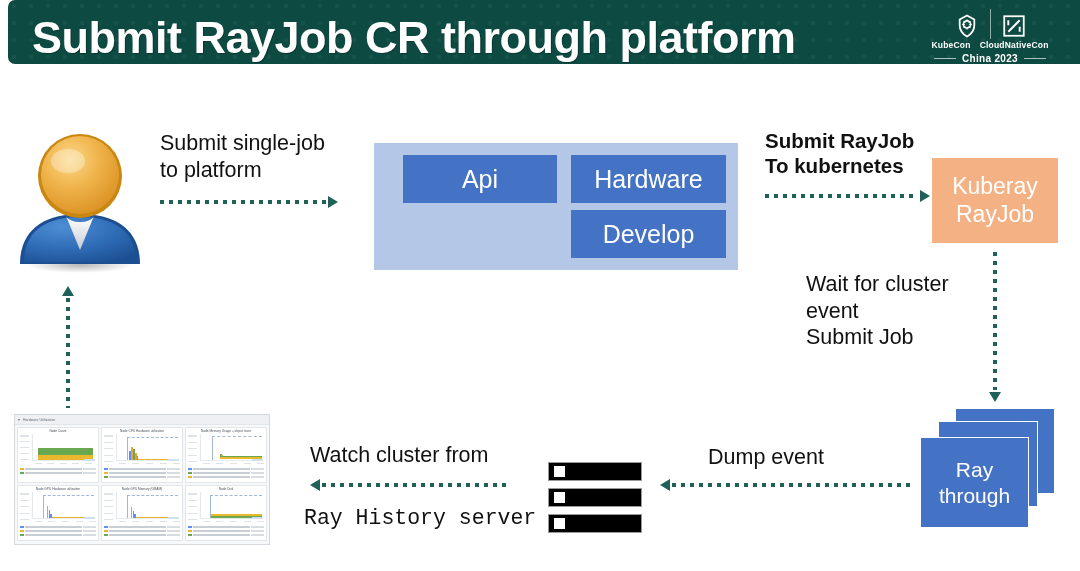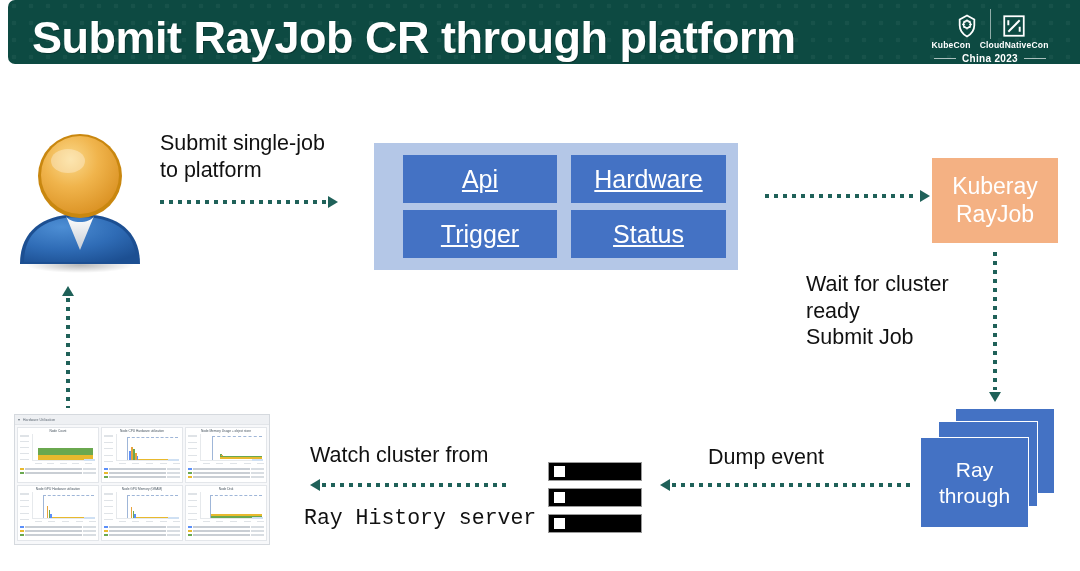--- a/index.html
+++ b/index.html
@@ -49,21 +49,20 @@
 
   
   .platform{
     position:absolute;left:374px;top:143px;width:364px;height:127px;
     background:#b4c7e7;
   }
   .pbox{
     position:absolute;background:#4472c4;color:#ffffff;
     display:flex;align-items:center;justify-content:center;
     font-size:25px;
-    text-decoration:underline;
   }
   .pbox.r0{top:12px;height:48px;}
   .pbox.r1{top:67px;height:48px;}
   .pbox.c0{left:29px;width:154px;}
   .pbox.c1{left:197px;width:155px;}
 
   
   .kuberay{
     position:absolute;left:932px;top:158px;width:126px;height:85px;
     background:#f4b183;color:#ffffff;
@@ -243,22 +242,21 @@
       <path d="M54 88 L68 122 L82 88 C78 96 58 96 54 88 Z" fill="url(#gShirt)"></path>
       <circle cx="68" cy="48" r="42" fill="#c9870f"></circle>
       <circle cx="68" cy="47" r="39" fill="url(#gHead)"></circle>
       <ellipse cx="56" cy="33" rx="17" ry="12" fill="rgba(255,255,255,.32)"></ellipse>
     </svg>
   </div>
 
   <div class="platform">
     <div class="pbox r0 c0">Api</div>
     <div class="pbox r0 c1">Hardware</div>
-    <div class="pbox r1 c0">Trigger</div>
-    <div class="pbox r1 c1">Status</div>
+    <div class="pbox r1 c1">Develop</div>
   </div>
 
   <div class="kuberay">
     <span>Kuberay</span>
     <span>RayJob</span>
   </div>
 
   <div class="raystack">
     <div class="rcard c3"></div>
     <div class="rcard c2"></div>
@@ -275,22 +273,24 @@
     <div class="srow s1">
         <i class="led"></i>
       </div>
     <div class="srow s2">
         <i class="led"></i>
       </div>
   </div>
 
   <div class="lbl t-submit-single">Submit single-job
 to platform</div>
+  <div class="lbl b t-submit-rayjob">Submit RayJob
+To kubernetes</div>
   <div class="lbl t-wait">Wait for cluster
-ready
+event
 Submit Job</div>
   <div class="lbl t-watch">Watch cluster from</div>
   <div class="lbl t-rayhist">Ray History server</div>
   <div class="lbl t-dump">Dump event</div>
 
   <div class="arrow a-h ar-submit">
     <i class="dotline-h"></i>
       <i class="head head-r"></i>
   </div>
   <div class="arrow a-h ar-kube">

